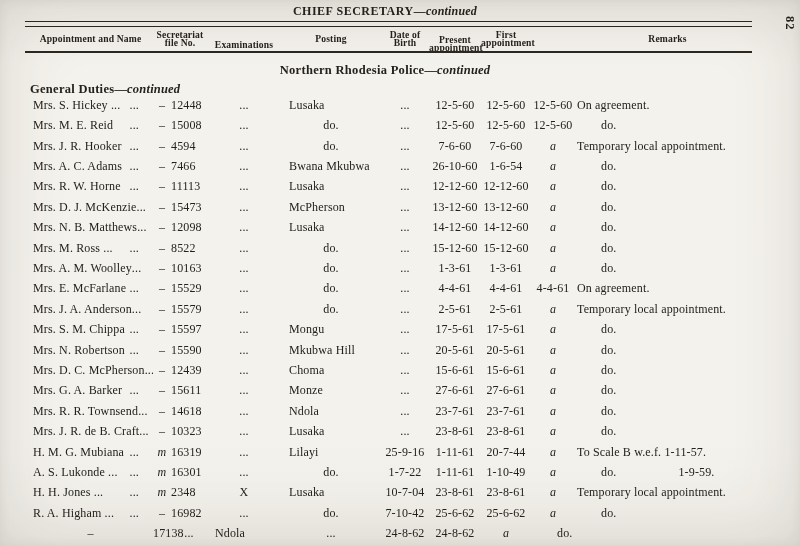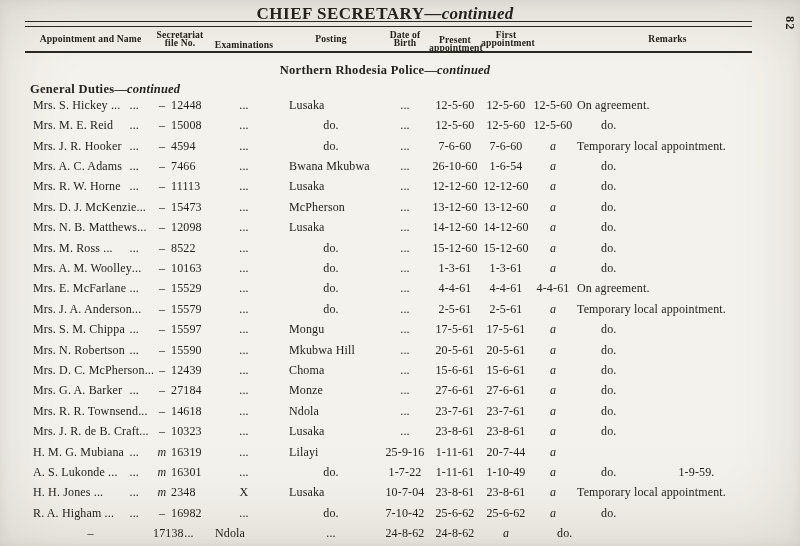--- a/index.html
+++ b/index.html
@@ -5,21 +5,21 @@
   html,body{margin:0;padding:0;}
   body{
     width:800px;height:546px;position:relative;overflow:hidden;
     background:linear-gradient(180deg,#edebe4 0%,#f4f2ec 12%,#f4f2ed 80%,#eeece5 100%);
     font-family:"Liberation Serif","DejaVu Serif",serif;
     color:#25221d;
   }
   .vignette{position:absolute;inset:0;pointer-events:none;
     box-shadow:inset 0 0 70px rgba(70,62,48,.14), inset 0 0 12px rgba(70,62,48,.08);}
   .doc-title{position:absolute;top:4px;left:25px;right:55px;text-align:center;
-    font-size:17px;font-weight:bold;letter-spacing:.5px;white-space:nowrap;}
+    font-size:12px;font-weight:bold;letter-spacing:.5px;white-space:nowrap;}
   .doc-title .cont, .sec .cont, .subsec .cont{font-style:italic;letter-spacing:.2px;}
   .rule-double{position:absolute;left:25px;right:48px;top:21px;height:3.6px;
     border-top:1.7px solid #2a2721;border-bottom:1.6px solid #2a2721;}
   .rule-heavy{position:absolute;left:25px;right:48px;top:50.5px;border-top:2.4px solid #2a2721;}
   .page-number{position:absolute;top:16px;right:3px;font-size:12.5px;font-weight:bold;
     writing-mode:vertical-rl;letter-spacing:1px;}
   :root{--cols:125px 18px 36px 74px 100px 48px 52px 50px 44px 1fr;}
   .table-header{position:absolute;top:26px;left:28px;right:40px;height:23px;
     display:grid;grid-template-columns:var(--cols);align-items:center;
     font-weight:bold;font-size:9.6px;line-height:8.4px;text-align:center;
@@ -241,21 +241,21 @@
       <div class="c c-posting">Choma</div>
       <div class="c c-dob">...</div>
       <div class="c c-present">15-6-61</div>
       <div class="c c-first">15-6-61</div>
       <div class="c c-began it">a</div>
       <div class="c c-remarks indent"><span>do.</span></div>
     </div>
     <div class="row">
       <div class="c c-name"><span>Mrs. G. A. Barker</span><span>...</span></div>
       <div class="c c-status">–</div>
-      <div class="c c-file">27184</div>
+      <div class="c c-file">15611</div>
       <div class="c c-exam">...</div>
       <div class="c c-posting">Monze</div>
       <div class="c c-dob">...</div>
       <div class="c c-present">27-6-61</div>
       <div class="c c-first">27-6-61</div>
       <div class="c c-began it">a</div>
       <div class="c c-remarks indent"><span>do.</span></div>
     </div>
     <div class="row">
       <div class="c c-name"><span>Mrs. R. R. Townsend</span><span>...</span></div>
@@ -284,20 +284,21 @@
     <div class="row">
       <div class="c c-name"><span>H. M. G. Mubiana</span><span>...</span></div>
       <div class="c c-status it">m</div>
       <div class="c c-file">16319</div>
       <div class="c c-exam">...</div>
       <div class="c c-posting">Lilayi</div>
       <div class="c c-dob">25-9-16</div>
       <div class="c c-present">1-11-61</div>
       <div class="c c-first">20-7-44</div>
       <div class="c c-began it">a</div>
+      <div class="c c-remarks"><span>To Scale B w.e.f. 1-11-57.</span></div>
     </div>
     <div class="row">
       <div class="c c-name"><span>A. S. Lukonde ...</span><span>...</span></div>
       <div class="c c-status it">m</div>
       <div class="c c-file">16301</div>
       <div class="c c-exam">...</div>
       <div class="c c-posting ctr">do.</div>
       <div class="c c-dob">1-7-22</div>
       <div class="c c-present">1-11-61</div>
       <div class="c c-first">1-10-49</div>

